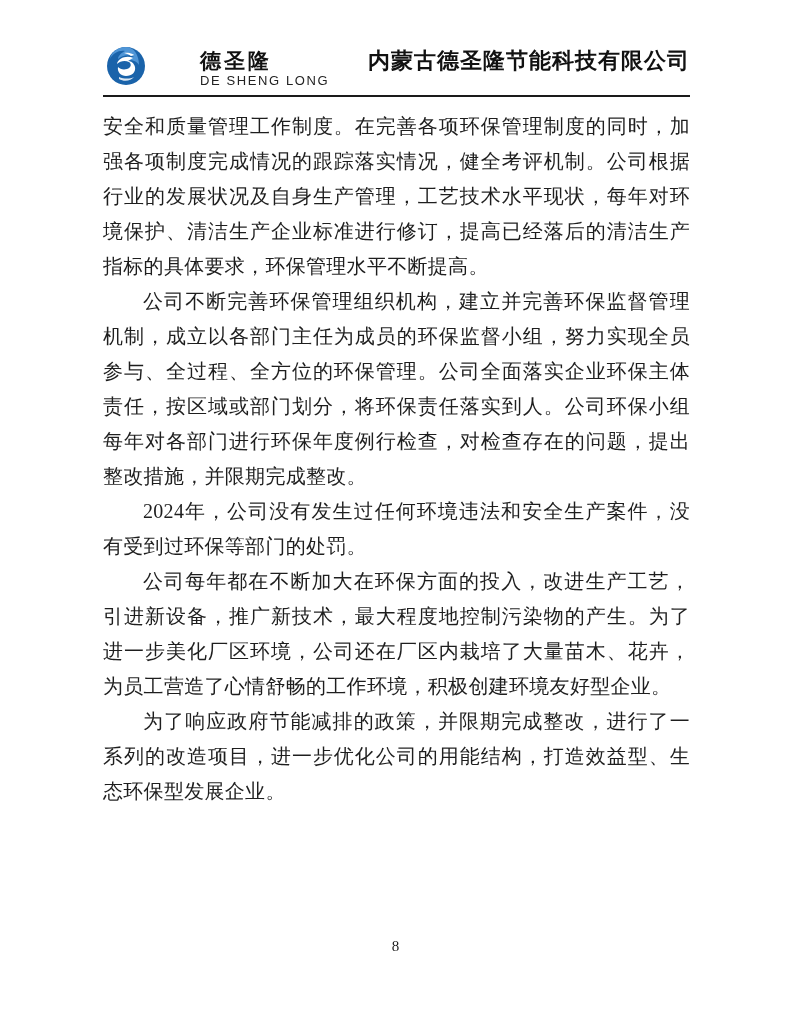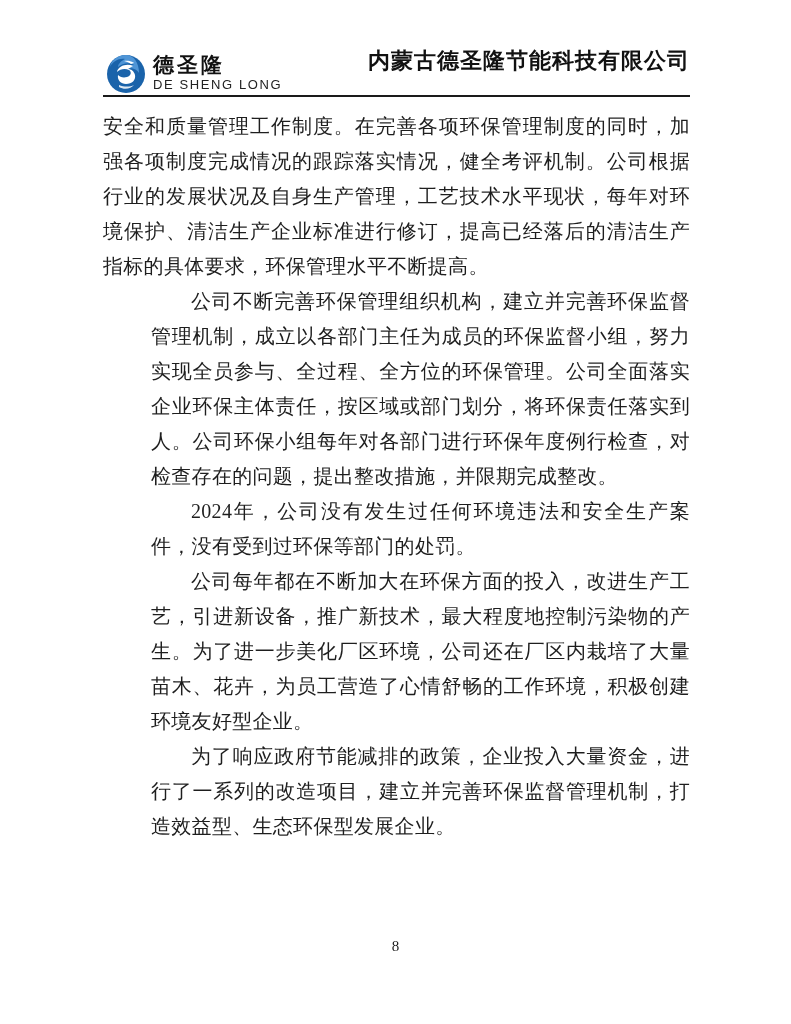--- a/index.html
+++ b/index.html
@@ -23,21 +23,23 @@
   .header {
     display: flex;
     justify-content: space-between;
     align-items: flex-end;
     height: 97px;
     border-bottom: 2px solid #1a1a1a;
     box-sizing: border-box;
   }
   .logo {
     display: flex;
-    align-items: center;
+    align-items: flex-end;
+    margin-bottom: 8px;
+    gap: 47px;
   }
   .logo-icon {
     width: 46px;
     height: 46px;
     flex: 0 0 auto;
   }
   .logo-text {
     margin-left: 4px;
     line-height: 1;
   }
@@ -72,21 +74,20 @@
   }
   .doc-body p {
     margin: 0;
     font-size: 20px;
     line-height: 35px;
     text-align: justify;
     letter-spacing: 0.3px;
   }
   .doc-body p.indent {
     text-indent: 2em;
-    margin-left: 48px;
   }
   
   .page-number {
     position: absolute;
     left: 0;
     right: 0;
     top: 938px;
     text-align: center;
     font-size: 15px;
     color: #222222;
@@ -117,18 +118,18 @@
 
     <div class="company-name">内蒙古德圣隆节能科技有限公司</div>
 
   </div>
 
   <div class="doc-body">
     <p>安全和质量管理工作制度。在完善各项环保管理制度的同时，加强各项制度完成情况的跟踪落实情况，健全考评机制。公司根据行业的发展状况及自身生产管理，工艺技术水平现状，每年对环境保护、清洁生产企业标准进行修订，提高已经落后的清洁生产指标的具体要求，环保管理水平不断提高。</p>
     <p class="indent">公司不断完善环保管理组织机构，建立并完善环保监督管理机制，成立以各部门主任为成员的环保监督小组，努力实现全员参与、全过程、全方位的环保管理。公司全面落实企业环保主体责任，按区域或部门划分，将环保责任落实到人。公司环保小组每年对各部门进行环保年度例行检查，对检查存在的问题，提出整改措施，并限期完成整改。</p>
     <p class="indent">2024年，公司没有发生过任何环境违法和安全生产案件，没有受到过环保等部门的处罚。</p>
     <p class="indent">公司每年都在不断加大在环保方面的投入，改进生产工艺，引进新设备，推广新技术，最大程度地控制污染物的产生。为了进一步美化厂区环境，公司还在厂区内栽培了大量苗木、花卉，为员工营造了心情舒畅的工作环境，积极创建环境友好型企业。</p>
-    <p class="indent">为了响应政府节能减排的政策，企业投入大量资金，进行了一系列的改造项目，建立并完善环保监督管理机制，打造效益型、生态环保型发展企业。</p>
+    <p class="indent">为了响应政府节能减排的政策，并限期完成整改，进行了一系列的改造项目，进一步优化公司的用能结构，打造效益型、生态环保型发展企业。</p>
   </div>
 
   <div class="page-number">8</div>
 
 </div>
 
 </body></html>

